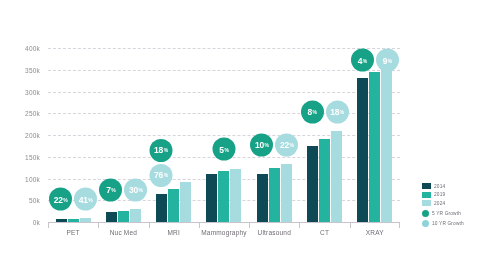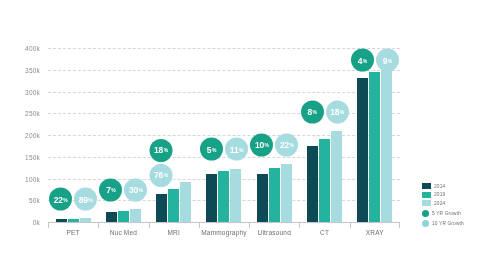--- a/index.html
+++ b/index.html
@@ -196,21 +196,21 @@
       <div class="xlabel">XRAY</div>
     </div>
 
   <div class="bubbles" id="bubbles">
       <div class="bubble-pair" style="left: 25.1429px; top: 151.085px;">
         <div class="bubble g5">
           <span>22</span>
           <span class="pct">%</span>
         </div>
         <div class="bubble g10">
-          <span>89</span>
+          <span>41</span>
           <span class="pct">%</span>
         </div>
       </div>
       <div class="bubble-pair" style="left: 75.4286px; top: 141.515px;">
         <div class="bubble g5">
           <span>7</span>
           <span class="pct">%</span>
         </div>
         <div class="bubble g10">
           <span>30</span>
@@ -223,24 +223,20 @@
           <span class="pct">%</span>
         </div>
         <div class="bubble g10">
           <span>76</span>
           <span class="pct">%</span>
         </div>
       </div>
       <div class="bubble-pair" style="left: 176px; top: 101.495px;">
         <div class="bubble g5">
           <span>5</span>
-          <span class="pct">%</span>
-        </div>
-        <div class="bubble g10">
-          <span>11</span>
           <span class="pct">%</span>
         </div>
       </div>
       <div class="bubble-pair" style="left: 226.286px; top: 96.71px; text-align: center;">
         <div class="bubble g5">
           <span>10</span>
           <span class="pct">%</span>
         </div>
         <div class="bubble g10">
           <span>22</span>

